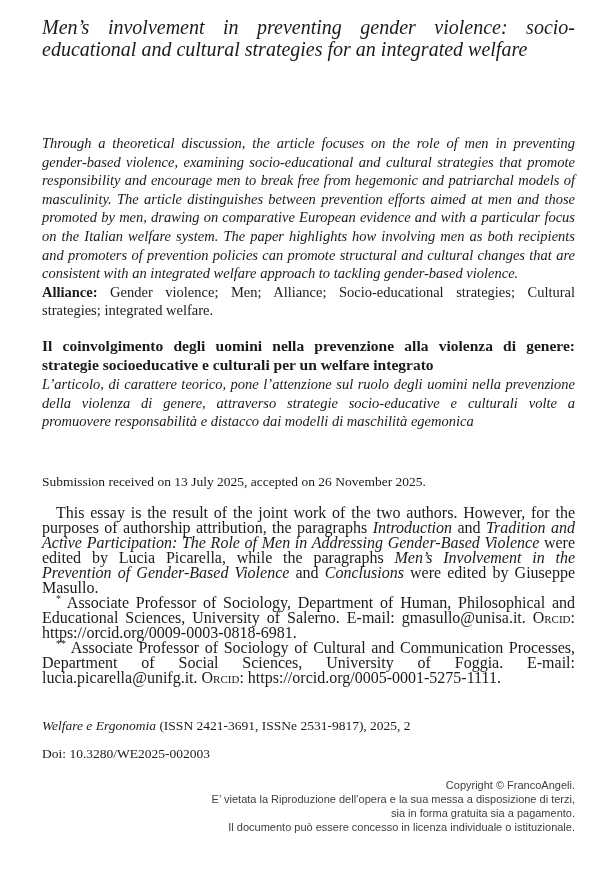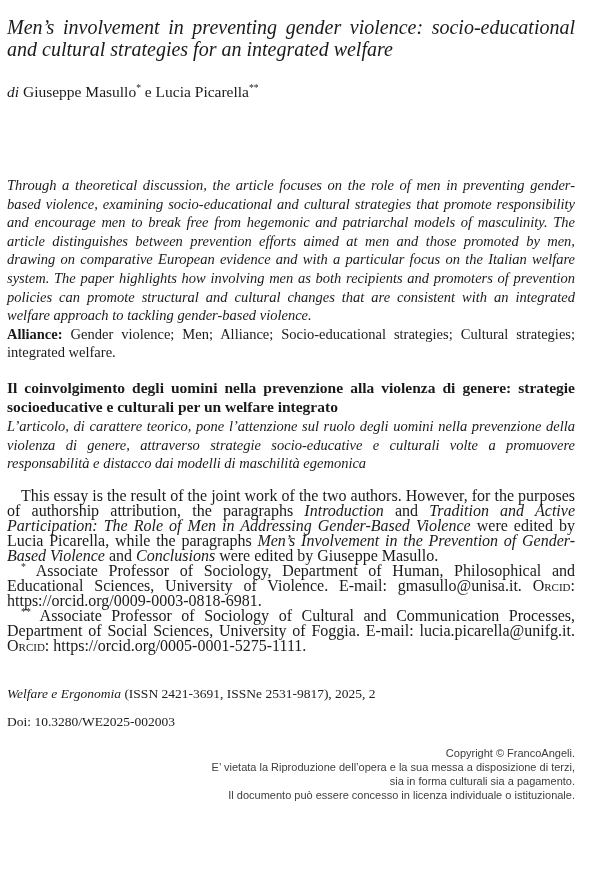--- a/index.html
+++ b/index.html
@@ -5,21 +5,21 @@
   html, body {
     margin: 0;
     padding: 0;
     background: #ffffff;
   }
   .page {
     position: relative;
     width: 600px;
     height: 890px;
     box-sizing: border-box;
-    padding: 16px 25px 0 7px;
+    padding: 16px 25px 0 42px;
     background: #ffffff;
     color: #1a1a1a;
     font-family: "Liberation Serif", "DejaVu Serif", serif;
     overflow: hidden;
   }
   .title {
     margin: 0;
     font-size: 20px;
     line-height: 22px;
     font-weight: normal;
@@ -98,43 +98,43 @@
   .smallcaps { font-variant: small-caps; }
   .nowrap { white-space: nowrap; }
 </style>
 </head>
 <body>
 
 <div class="page">
 
   <h1 class="title">Men’s involvement in preventing gender violence: socio-educational and cultural strategies for an integrated welfare</h1>
 
-  <p class="byline"><span class="italic">di </span><span>Giuseppe Masullo</span><span class="sup">*</span><span> e Lucia Picarella</span><span class="sup">**</span></p>
 
   <div class="abstract-block">
     <p class="abstract-en">Through a theoretical discussion, the article focuses on the role of men in preventing gender-based violence, examining socio-educational and cultural strategies that promote responsibility and encourage men to break free from hegemonic and patriarchal models of masculinity. The article distinguishes between prevention efforts aimed at men and those promoted by men, drawing on comparative European evidence and with a particular focus on the Italian welfare system. The paper highlights how involving men as both recipients and promoters of prevention policies can promote structural and cultural changes that are consistent with an integrated welfare approach to tackling gender-based violence.</p>
     <p class="keywords"><span class="bold">Alliance:</span><span> Gender violence; Men; Alliance; Socio-educational strategies; Cultural strategies; integrated welfare.</span></p>
   </div>
 
   <div class="it-block">
     <p class="title-it">Il coinvolgimento degli uomini nella prevenzione alla violenza di genere: strategie socioeducative e culturali per un welfare integrato</p>
     <p class="abstract-it">L’articolo, di carattere teorico, pone l’attenzione sul ruolo degli uomini nella prevenzione della violenza di genere, attraverso strategie socio-educative e culturali volte a promuovere responsabilità e distacco dai modelli di maschilità egemonica</p>
   </div>
 
+  <p class="submission">Submission received on 13 July 2025, accepted on 26 November 2025.</p>
 
   <div class="footnotes">
     <p class="footnote"><span>This essay is the result of the joint work of the two authors. However, for the purposes of authorship attribution, the paragraphs </span><span class="italic">Introduction</span><span> and </span><span class="italic">Tradition and Active Participation: The Role of Men in Addressing Gender-Based Violence</span><span> were edited by Lucia Picarella, while the paragraphs </span><span class="italic">Men’s Involvement in the Prevention of Gender-Based Violence</span><span> and </span><span class="italic">Conclusions</span><span> were edited by Giuseppe Masullo.</span></p>
-    <p class="footnote"><span class="sup">*</span><span> Associate Professor of Sociology, Department of Human, Philosophical and Educational Sciences, University of Violence. E-mail: gmasullo@unisa.it. </span><span class="smallcaps">Orcid</span><span>: </span><span class="nowrap">https://orcid.org/0009-0003-0818-6981.</span></p>
+    <p class="footnote"><span class="sup">*</span><span> Associate Professor of Sociology, Department of Human, Philosophical and Educational Sciences, University of Salerno. E-mail: gmasullo@unisa.it. </span><span class="smallcaps">Orcid</span><span>: </span><span class="nowrap">https://orcid.org/0009-0003-0818-6981.</span></p>
     <p class="footnote"><span class="sup">**</span><span> Associate Professor of Sociology of Cultural and Communication Processes, Department of Social Sciences, University of Foggia. E-mail: lucia.picarella@unifg.it. </span><span class="smallcaps">Orcid</span><span>: </span><span class="nowrap">https://orcid.org/0005-0001-5275-1111.</span></p>
   </div>
 
   <p class="journal-line"><span class="italic">Welfare e Ergonomia</span><span> (ISSN 2421-3691, ISSNe 2531-9817), 2025, 2</span></p>
 
   <p class="doi">Doi: 10.3280/WE2025-002003</p>
 
   <div class="footer">
     <div>Copyright © FrancoAngeli.</div>
     <div>E’ vietata la Riproduzione dell’opera e la sua messa a disposizione di terzi,</div>
-    <div>sia in forma culturali sia a pagamento.</div>
+    <div>sia in forma gratuita sia a pagamento.</div>
     <div>Il documento può essere concesso in licenza individuale o istituzionale.</div>
   </div>
 
 </div>
 
 </body></html>

